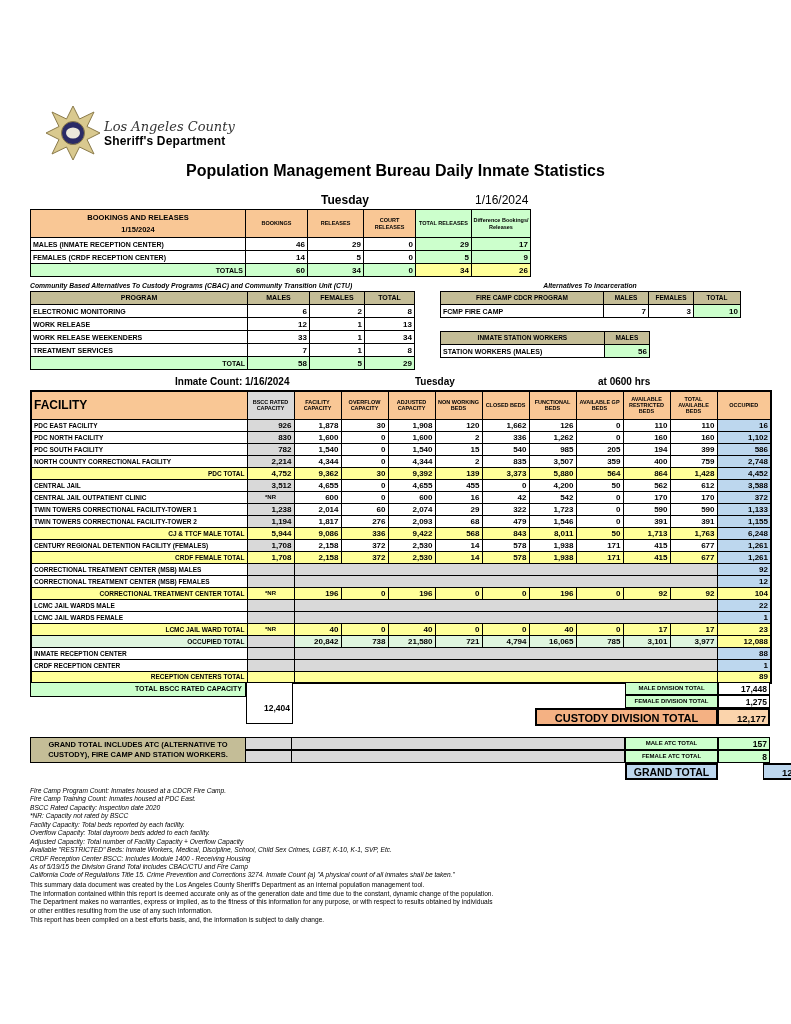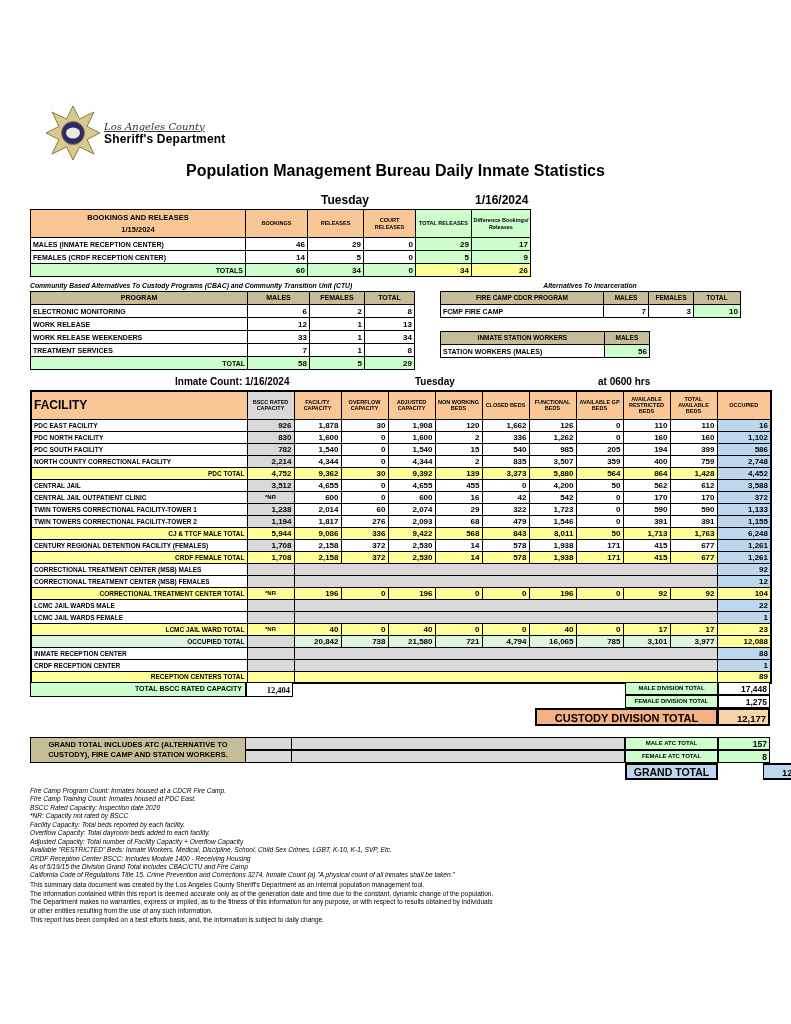--- a/index.html
+++ b/index.html
@@ -17,26 +17,26 @@
   .lbl{text-align:left;font-weight:bold;font-size:7px;}
   .ctr{text-align:center;}
   .rgt{text-align:right;}
   .orange{background:var(--orange);} .tan{background:var(--tan);}
   .green{background:var(--green);} .palegreen{background:var(--palegreen);}
   .yellow{background:var(--yellow);} .blue{background:var(--blue);}
   .gray{background:var(--gray);} .white{background:#fff;}
   .hdr-small{font-size:5.5px;font-weight:bold;text-align:center;white-space:normal;line-height:1.15;padding:1px;text-transform:uppercase;}
   
   #logo-wrap{top:104px;left:46px;display:flex;align-items:center;gap:4px;}
-  #logo-text .script{font-family:"DejaVu Serif",serif;font-style:italic;font-size:10px;color:#333;text-decoration:underline;}
+  #logo-text .script{font-family:"DejaVu Serif",serif;font-style:italic;font-size:13px;color:#333;}
   #logo-text .dept{font-weight:bold;font-size:12px;letter-spacing:.2px;}
   #doc-title{top:162px;left:0;width:791px;text-align:center;font-size:16px;font-weight:bold;}
   #day-line{top:193px;left:0;width:791px;}
   #day-label{position:absolute;left:255px;width:180px;text-align:center;font-size:12px;font-weight:bold;}
-  #date-label{position:absolute;left:475px;width:120px;text-align:left;font-size:12px;font-weight:bold;}
+  #date-label{position:absolute;left:475px;width:120px;text-align:left;font-size:12px;font-weight:normal;}
   
   #bookings{top:209px;left:30px;}
   #bookings table{width:470px;}
   #bookings .bk-title{font-size:7.5px;font-weight:bold;text-align:center;line-height:1.5;}
   #bookings td{height:13px;}
   #bookings tr.hdr td{height:28px;}
   
   #cbac-title{top:282px;left:30px;font-size:6.8px;font-weight:bold;font-style:italic;}
   #cbac{top:291px;left:30px;}
   #cbac table{width:384px;}
@@ -53,21 +53,21 @@
   #facility td{height:12px;}
   #facility tr.hdr td{height:28px;}
   #facility .fac-hd{font-size:12px;font-weight:bold;}
   #facility .flabel{font-size:6.5px;font-weight:bold;}
   #facility .nr{font-size:6px;}
   
   .mini{position:absolute;display:flex;}
   .mini .cell{border:1px solid #000;font-weight:bold;}
   #bscc-total{top:682px;left:30px;}
   #bscc-total .l{width:216px;height:15px;font-size:7px;text-align:right;padding:2px 3px;background:var(--green);}
-  #bscc-total .v{width:47px;height:15px;font-size:8.5px;text-align:right;padding:2px 2px;background:#fff;font-family:Liberation Serif, serif;}
+  #bscc-total .v{width:47px;height:15px;font-size:8.5px;text-align:right;padding:20px 2px;background:#fff;}
   .divrow .l{width:93px;font-size:6px;text-align:center;background:var(--green);padding:2px 1px;}
   .divrow .v{width:52px;font-size:8.5px;text-align:right;padding:1px 2px;background:#fff;}
   #div-male{top:682px;left:625px;} #div-male .l,#div-male .v{height:13px;}
   #div-female{top:695px;left:625px;} #div-female .l,#div-female .v{height:13px;}
   #custody{top:708px;left:535px;}
   #custody .l{width:183px;height:18px;font-size:11px;text-align:center;background:var(--orange-deep);padding:2px;border:2px solid #000;}
   #custody .v{width:52px;height:18px;font-size:9.5px;text-align:right;background:var(--orange-light);padding:3px 2px;border:2px solid #000;border-left:1px solid #000;}
   
   #grand-note{top:737px;left:30px;width:216px;height:26px;background:var(--tan);border:1px solid #000;font-size:7.5px;font-weight:bold;text-align:center;display:flex;align-items:center;justify-content:center;white-space:normal;line-height:1.3;padding:0 4px;}
   .gslice{position:absolute;border:1px solid #000;background:var(--gray);}

